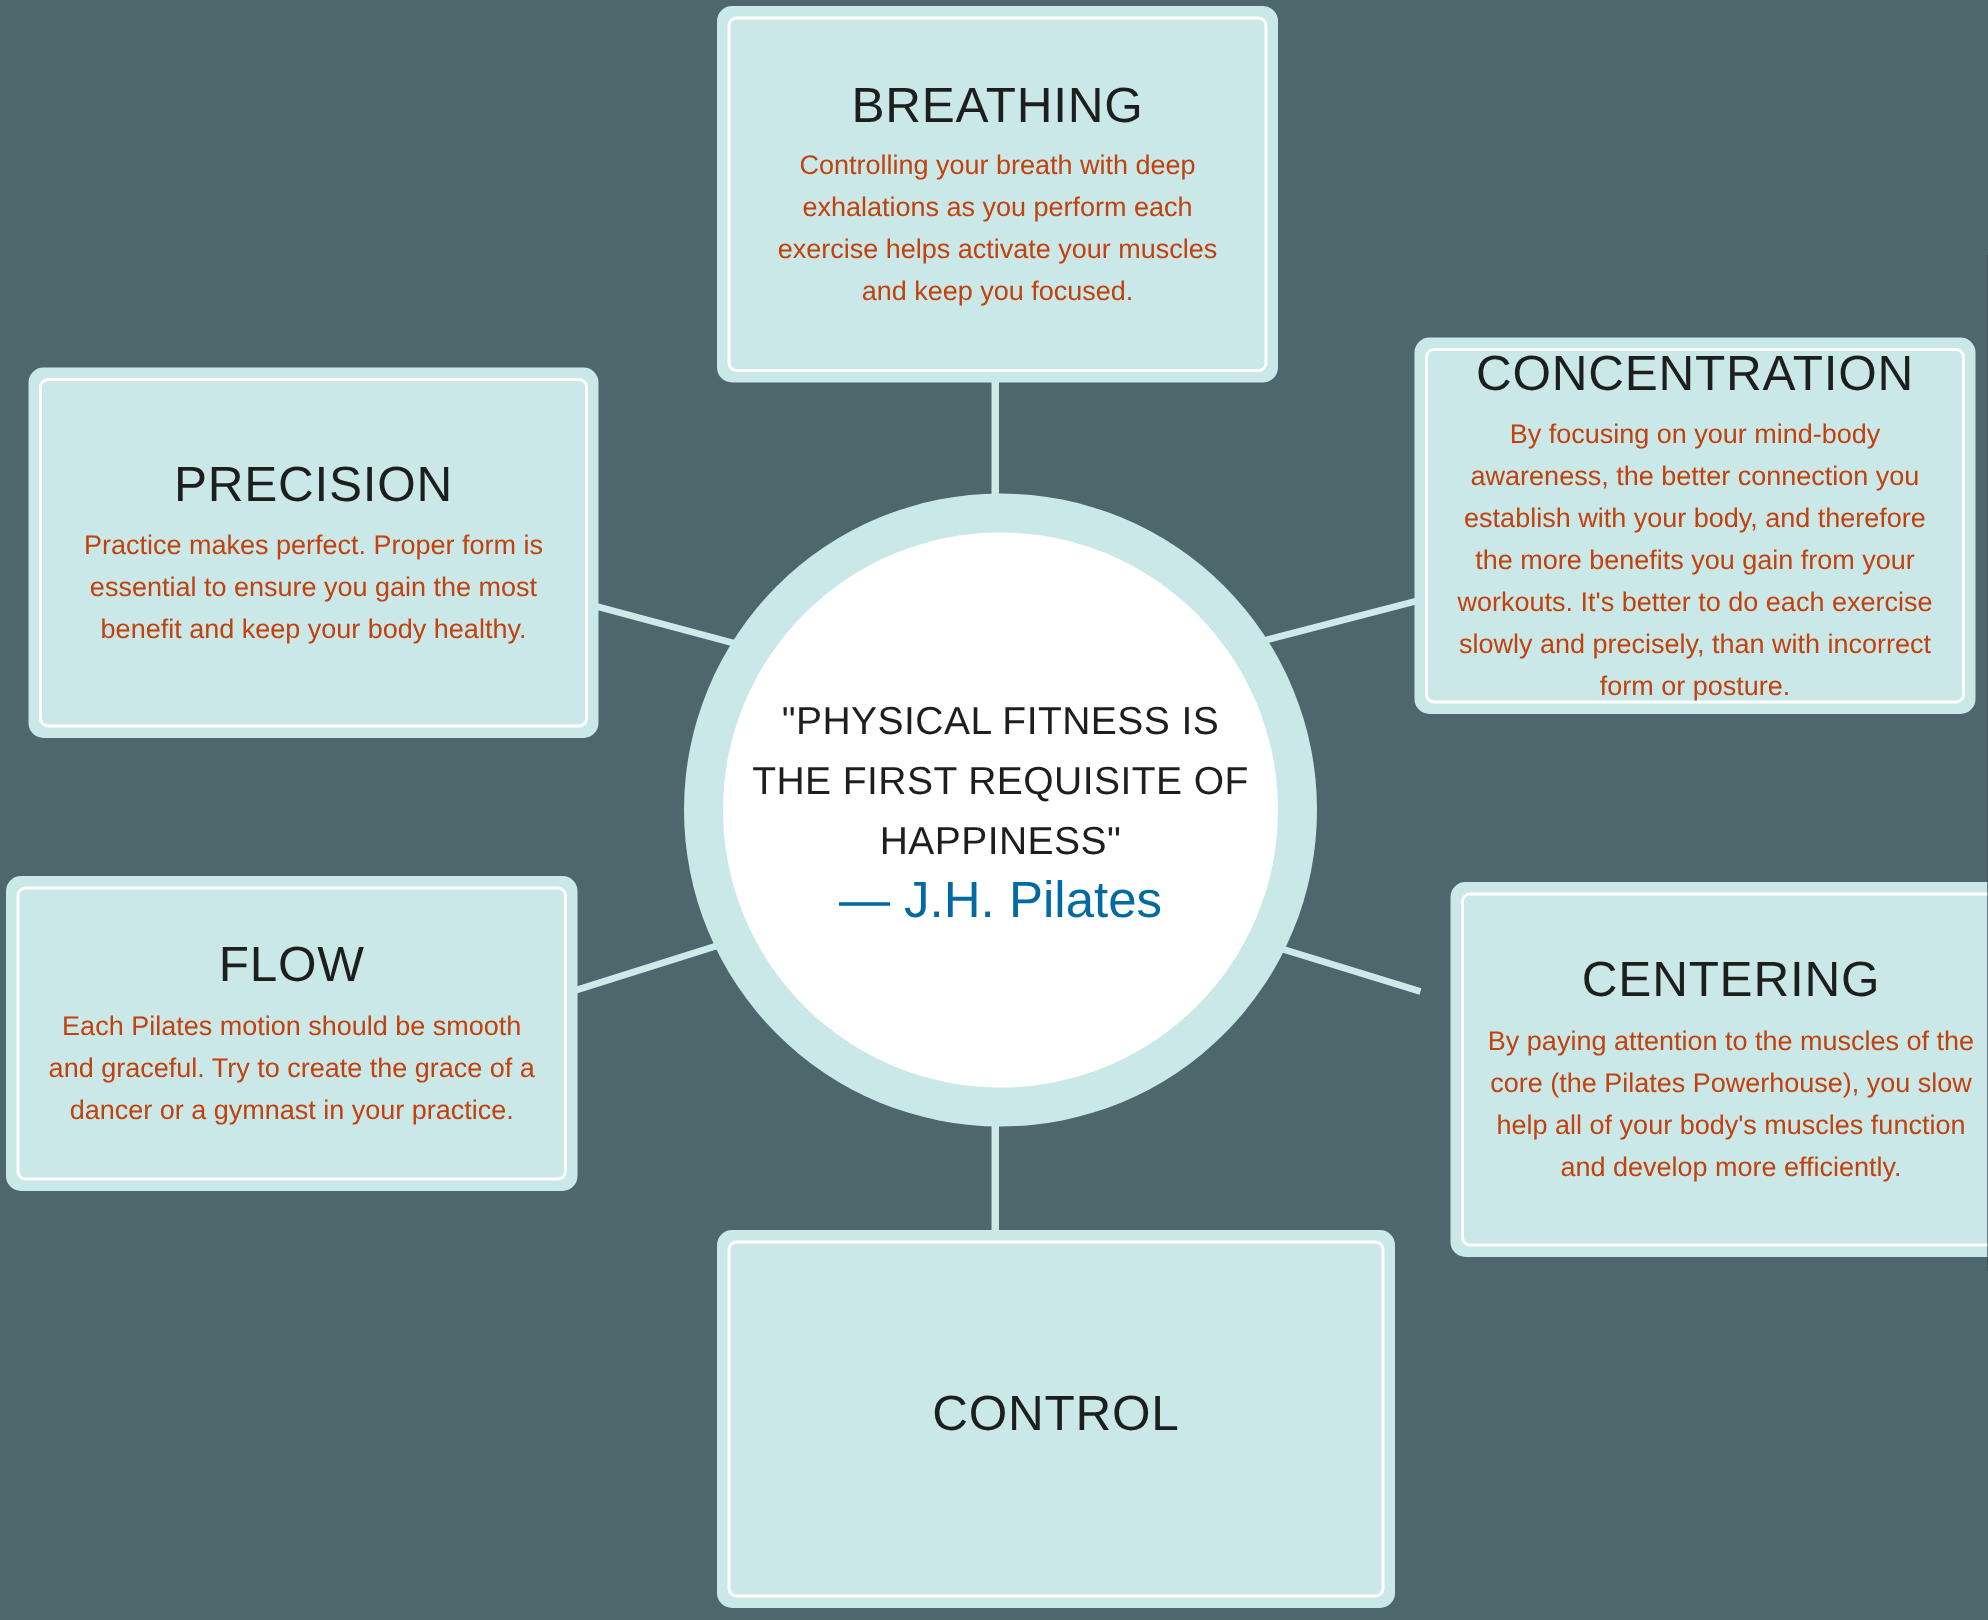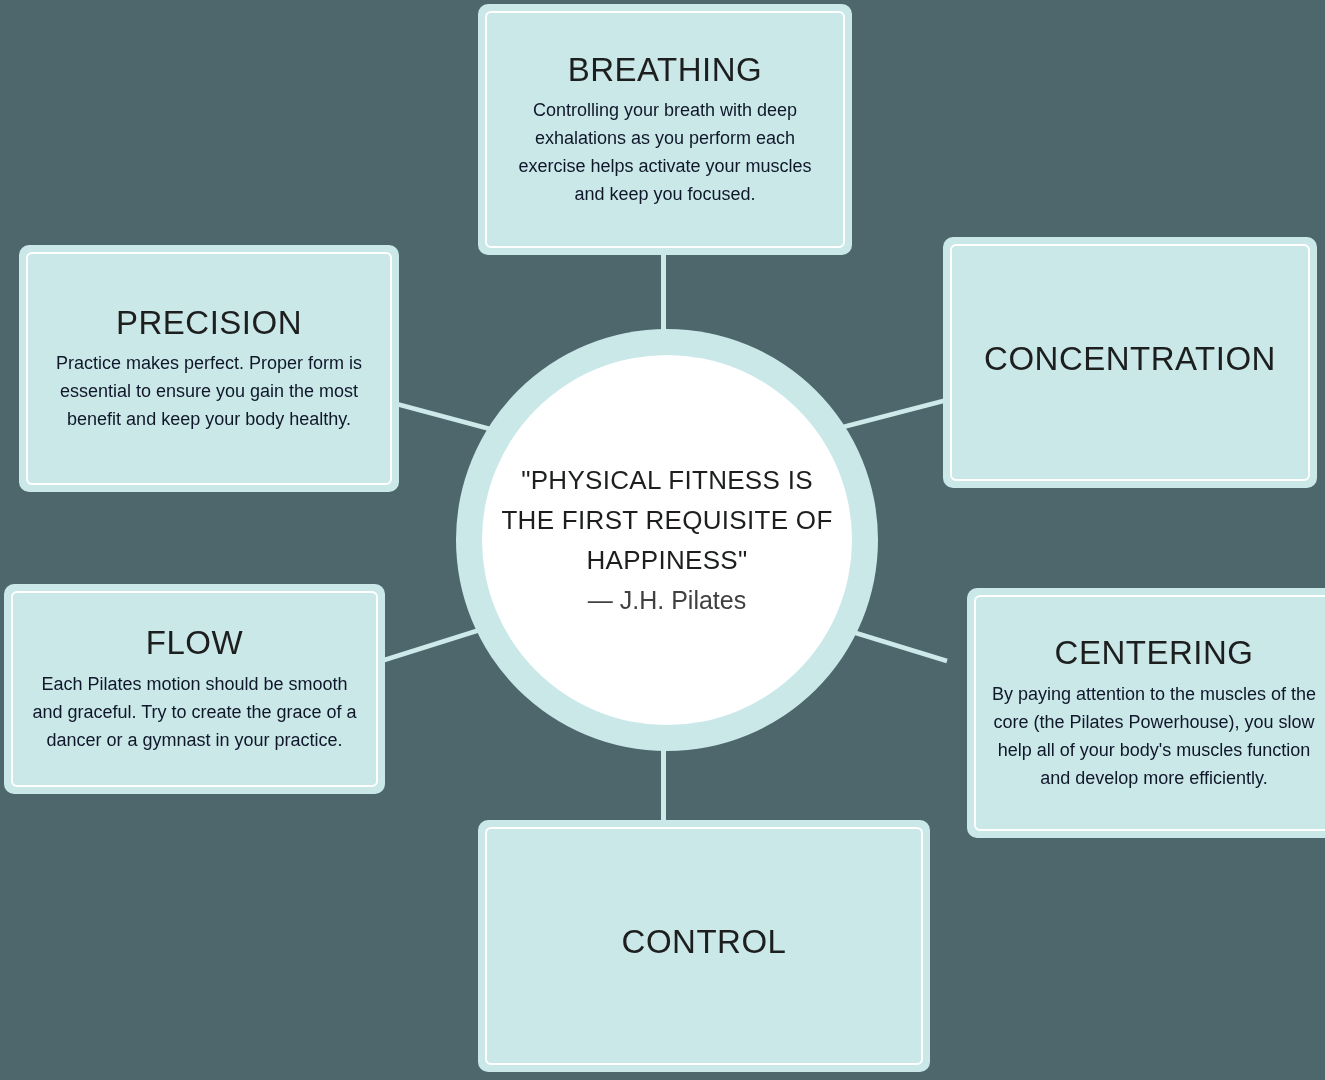--- a/index.html
+++ b/index.html
@@ -44,21 +44,21 @@
     font-size: 33px;
     letter-spacing: 0.5px;
     color: #1d1f1f;
     margin: 0 0 8px 0;
     font-weight: normal;
     line-height: 1.15;
   }
   .panel-desc {
     font-size: 18px;
     line-height: 28px;
-    color: #0f172a;
+    color: #c2410c;
     margin: 0;
   }
   .center-circle {
     position: absolute;
     left: 456px;
     top: 329px;
     width: 422px;
     height: 422px;
     border-radius: 50%;
     background: #cbe8e9;
@@ -76,33 +76,33 @@
     text-align: center;
   }
   .center-quote {
     width: 335px;
     font-size: 26px;
     line-height: 40px;
     color: #1d1f1f;
     letter-spacing: 0.3px;
   }
   .center-attribution {
-    font-size: 25px;
+    font-size: 34px;
     line-height: 40px;
-    color: #404040;
+    color: #0369a1;
   }
   .connector-line {
     stroke: #cde9ea;
     fill: none;
   }
 
   
   .panel-breathing     { left: 478px; top: 4px;   width: 374px; height: 251px; }
   .panel-precision     { left: 19px;   top: 245px; width: 380px; height: 247px; }
-  .panel-concentration { left: 943px; top: 237px; width: 374px; height: 251px; }
+  .panel-concentration { left: 943px; top: 225px; width: 374px; height: 251px; }
   .panel-flow          { left: 4px;   top: 584px; width: 381px; height: 210px; }
   .panel-centering     { left: 943px; top: 588px; width: 374px; height: 250px; margin-left: 24px; }
   .panel-control       { left: 478px; top: 820px; width: 452px; height: 252px; }
 </style>
 </head>
 <body>
 
 <div class="canvas">
 
   <svg class="connectors" viewBox="0 0 1325 1080" xmlns="http://www.w3.org/2000/svg">
@@ -124,20 +124,21 @@
   <div class="panel panel-precision">
     <div class="panel-inner">
       <h2 class="panel-title">PRECISION</h2>
       <p class="panel-desc">Practice makes perfect. Proper form is essential to ensure you gain the most benefit and keep your body healthy.</p>
     </div>
   </div>
 
   <div class="panel panel-concentration">
     <div class="panel-inner">
       <h2 class="panel-title">CONCENTRATION</h2>
+      <p class="panel-desc">By focusing on your mind-body awareness, the better connection you establish with your body, and therefore the more benefits you gain from your workouts. It's better to do each exercise slowly and precisely, than with incorrect form or posture.</p>
     </div>
   </div>
 
   <div class="panel panel-flow">
     <div class="panel-inner">
       <h2 class="panel-title">FLOW</h2>
       <p class="panel-desc">Each Pilates motion should be smooth and graceful. Try to create the grace of a dancer or a gymnast in your practice.</p>
     </div>
   </div>
 

